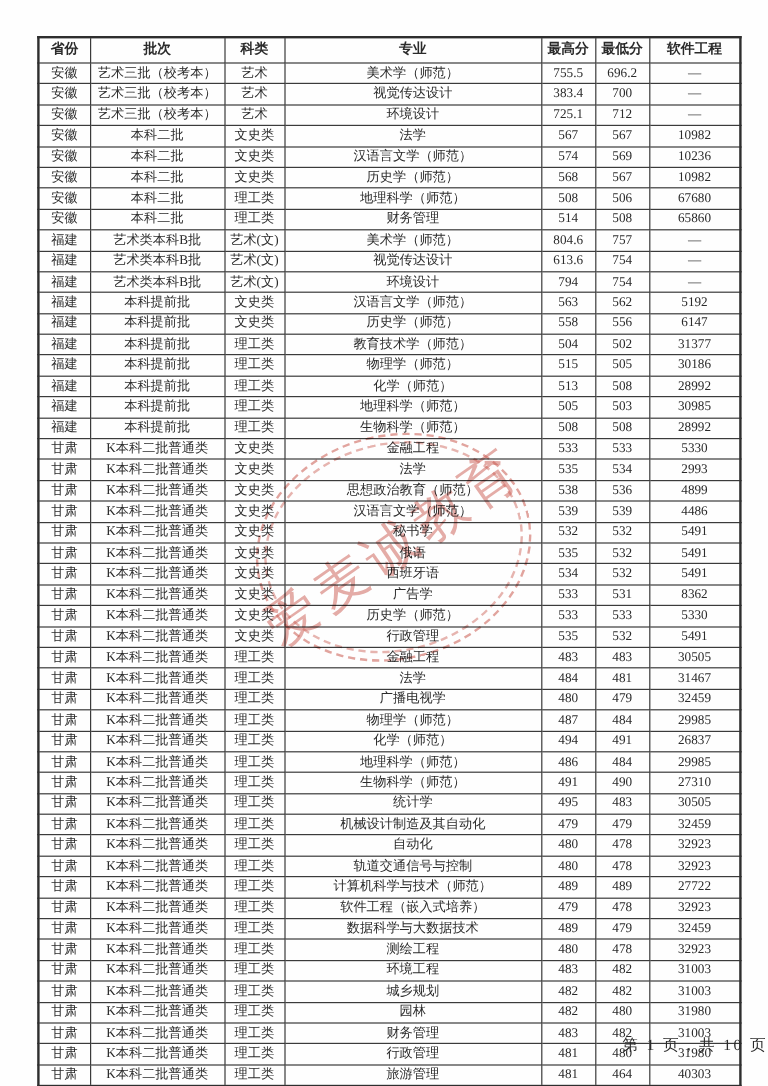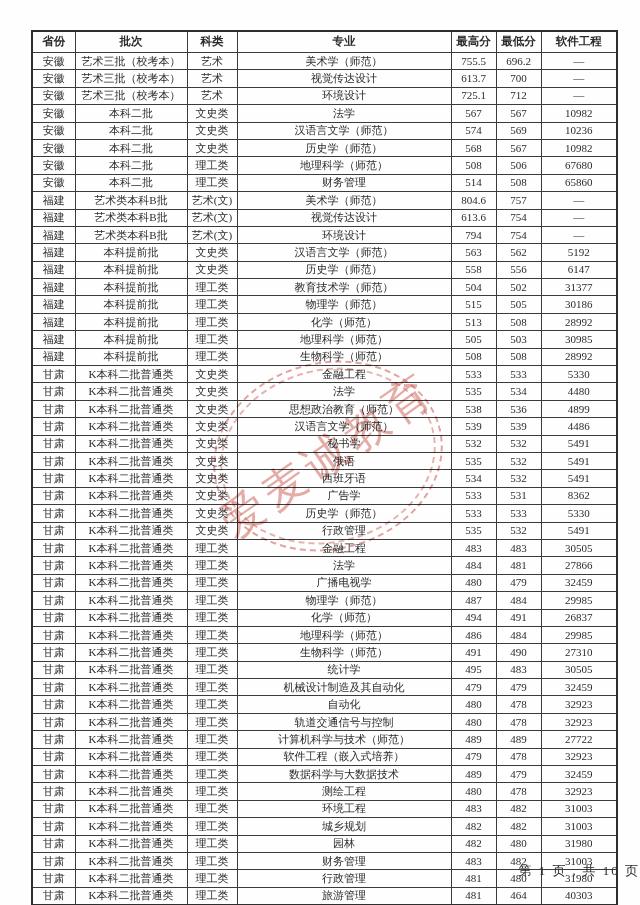--- a/index.html
+++ b/index.html
@@ -127,21 +127,21 @@
           <td>美术学（师范）</td>
           <td>755.5</td>
           <td>696.2</td>
           <td>—</td>
         </tr>
         <tr>
           <td>安徽</td>
           <td>艺术三批（校考本）</td>
           <td>艺术</td>
           <td>视觉传达设计</td>
-          <td>613.7</td>
+          <td>383.4</td>
           <td>700</td>
           <td>—</td>
         </tr>
         <tr>
           <td>安徽</td>
           <td>艺术三批（校考本）</td>
           <td>艺术</td>
           <td>环境设计</td>
           <td>725.1</td>
           <td>712</td>
@@ -291,21 +291,21 @@
           <td>533</td>
           <td>5330</td>
         </tr>
         <tr>
           <td>甘肃</td>
           <td>K本科二批普通类</td>
           <td>文史类</td>
           <td>法学</td>
           <td>535</td>
           <td>534</td>
-          <td>4480</td>
+          <td>2993</td>
         </tr>
         <tr>
           <td>甘肃</td>
           <td>K本科二批普通类</td>
           <td>文史类</td>
           <td>思想政治教育（师范）</td>
           <td>538</td>
           <td>536</td>
           <td>4899</td>
         </tr>
@@ -381,21 +381,21 @@
           <td>483</td>
           <td>30505</td>
         </tr>
         <tr>
           <td>甘肃</td>
           <td>K本科二批普通类</td>
           <td>理工类</td>
           <td>法学</td>
           <td>484</td>
           <td>481</td>
-          <td>27866</td>
+          <td>31467</td>
         </tr>
         <tr>
           <td>甘肃</td>
           <td>K本科二批普通类</td>
           <td>理工类</td>
           <td>广播电视学</td>
           <td>480</td>
           <td>479</td>
           <td>32459</td>
         </tr>

